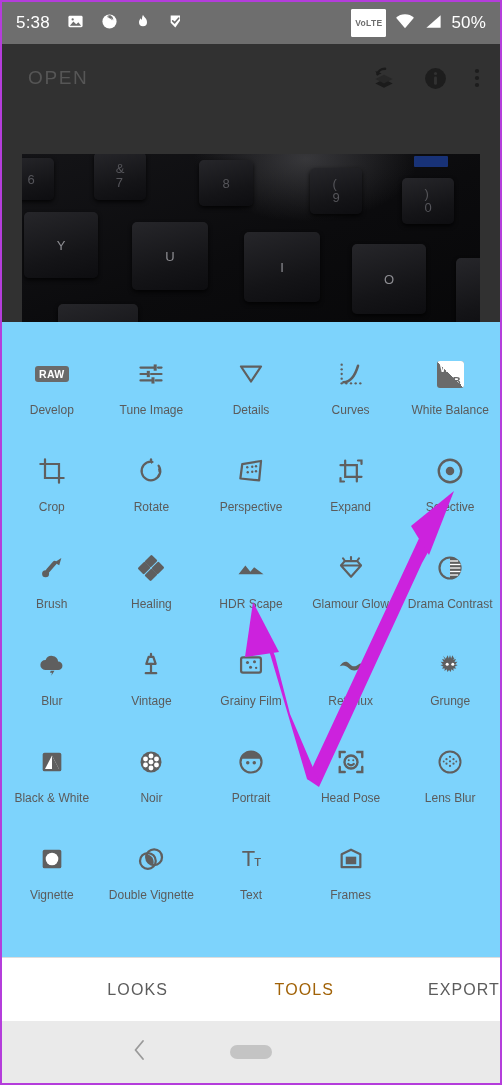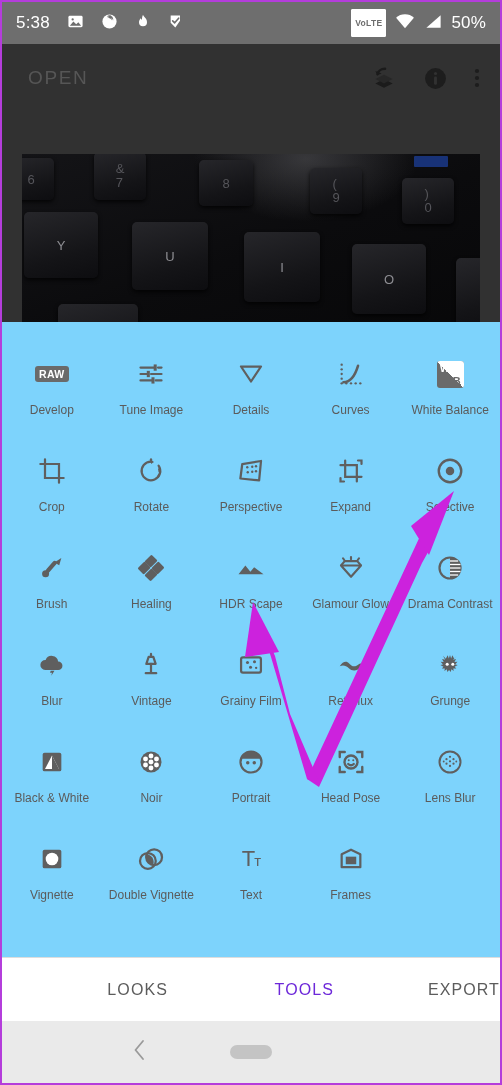--- a/index.html
+++ b/index.html
@@ -144,21 +144,21 @@
     background: #ffffff;
     border-top: 1px solid #dddddd;
     display: flex; align-items: center;
   }
   .tab {
     flex: 1; text-align: right;
     font-size: 16px; letter-spacing: 1.1px;
     color: #5c5c5c;
     cursor: pointer;
   }
-  .tab.active { color: #6d28d9; }
+  .tab.active { color: #a16207; }
 
   
   .navbar {
     position: absolute; left: 0; right: 0; bottom: 0;
     height: 62px;
     background: #eaeaea;
     display: flex; align-items: center;
   }
   .nav-back {
     position: absolute; left: 130px;

